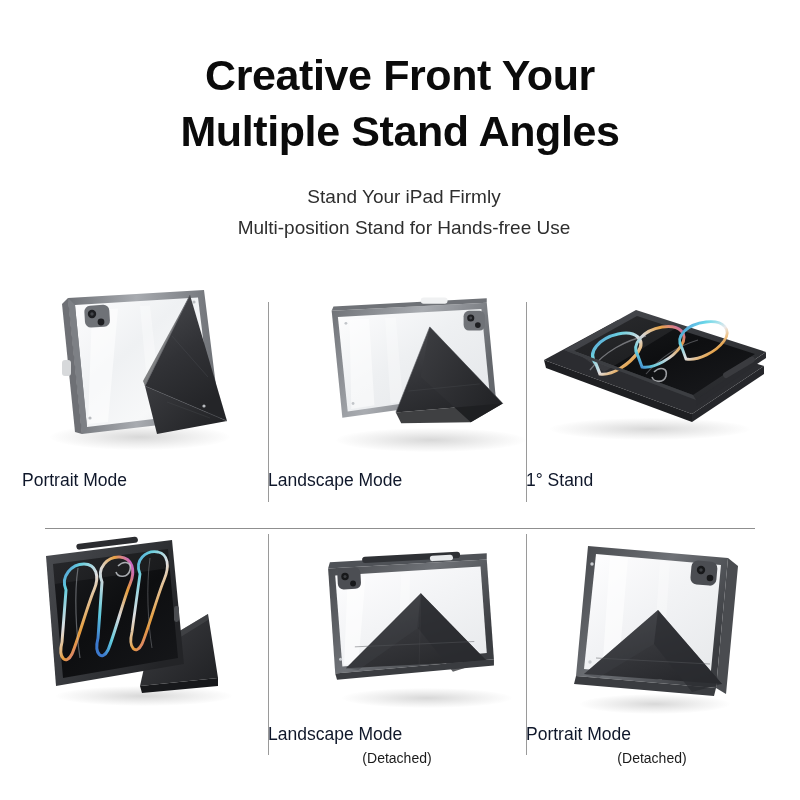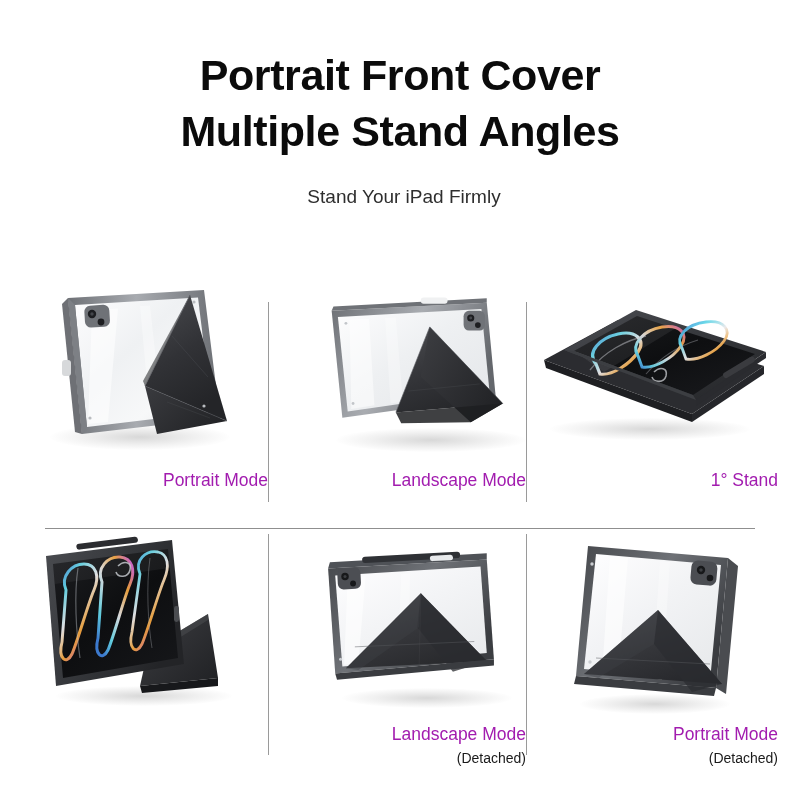--- a/index.html
+++ b/index.html
@@ -45,30 +45,30 @@
   .stage {
     position:relative;
     width:100%;
     height:170px;
   }
   .r1 .stage { height:186px; }
 
   .caption {
     position:absolute;
     left:0; right:0;
-    text-align:right;
+    text-align:left;
     font-size:17.5px;
-    color:#a21caf;
+    color:#0f172a;
   }
   .r0 .caption { top:188px; }
   .r1 .caption { top:196px; }
   .caption-sub {
     position:absolute;
     left:0; right:0;
-    text-align:right;
+    text-align:center;
     font-size:14px;
     color:#1a1a1a;
     top:222px;
   }
 
   
   .divider { position:absolute; background:#9a9a9a; }
   .v-div { width:1px; }
   .h-div { height:1px; background:#8f8f8f; }
 
@@ -81,25 +81,26 @@
     border-radius:50%;
     background:radial-gradient(ellipse at center, rgba(60,60,60,0.20) 0%, rgba(60,60,60,0.07) 45%, rgba(255,255,255,0) 72%);
     pointer-events:none;
   }
 </style>
 </head>
 <body>
 
 <div class="header">
   <div class="headline">
-    <div>Portrait Front Cover</div>
+    <div>Creative Front Your</div>
     <div>Multiple Stand Angles</div>
   </div>
   <div class="subhead">
     <div class="subhead-line">Stand Your iPad Firmly</div>
+    <div class="subhead-line">Multi-position Stand for Hands-free Use</div>
   </div>
 </div>
 
 <div class="grid">
 
   <div class="divider v-div" style="left:268px; top:20px; height:200px;"></div>
   <div class="divider v-div" style="left:526px; top:20px; height:200px;"></div>
   <div class="divider h-div" style="left:45px; top:246px; width:710px;"></div>
   <div class="divider v-div" style="left:268px; top:252px; height:221px;"></div>
   <div class="divider v-div" style="left:526px; top:252px; height:221px;"></div>

